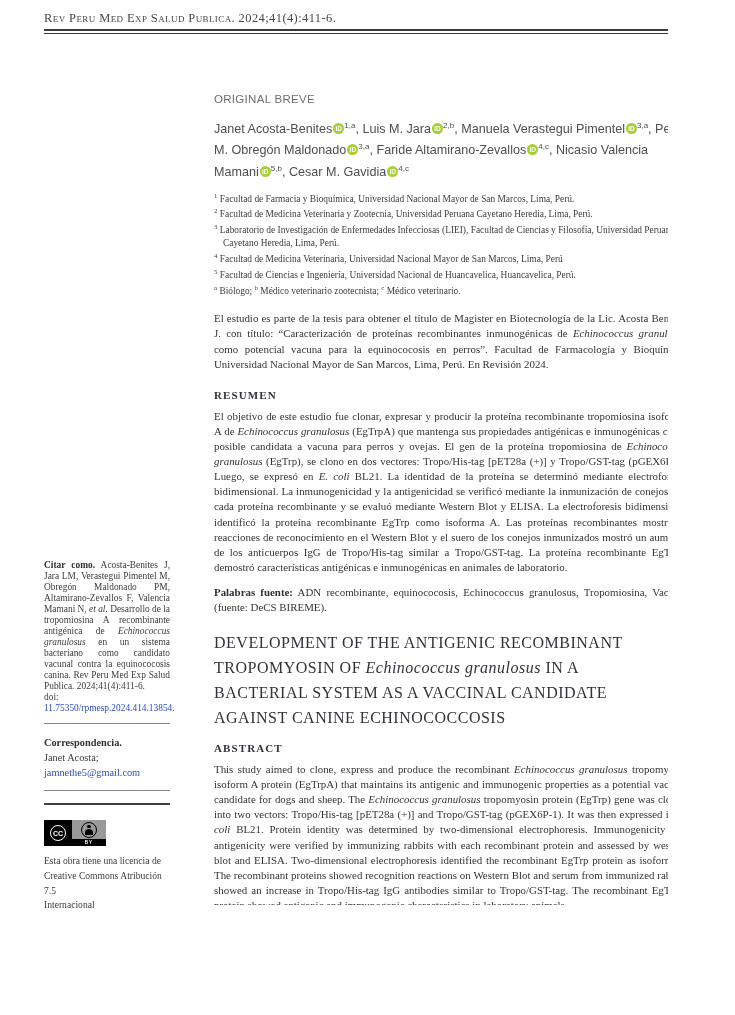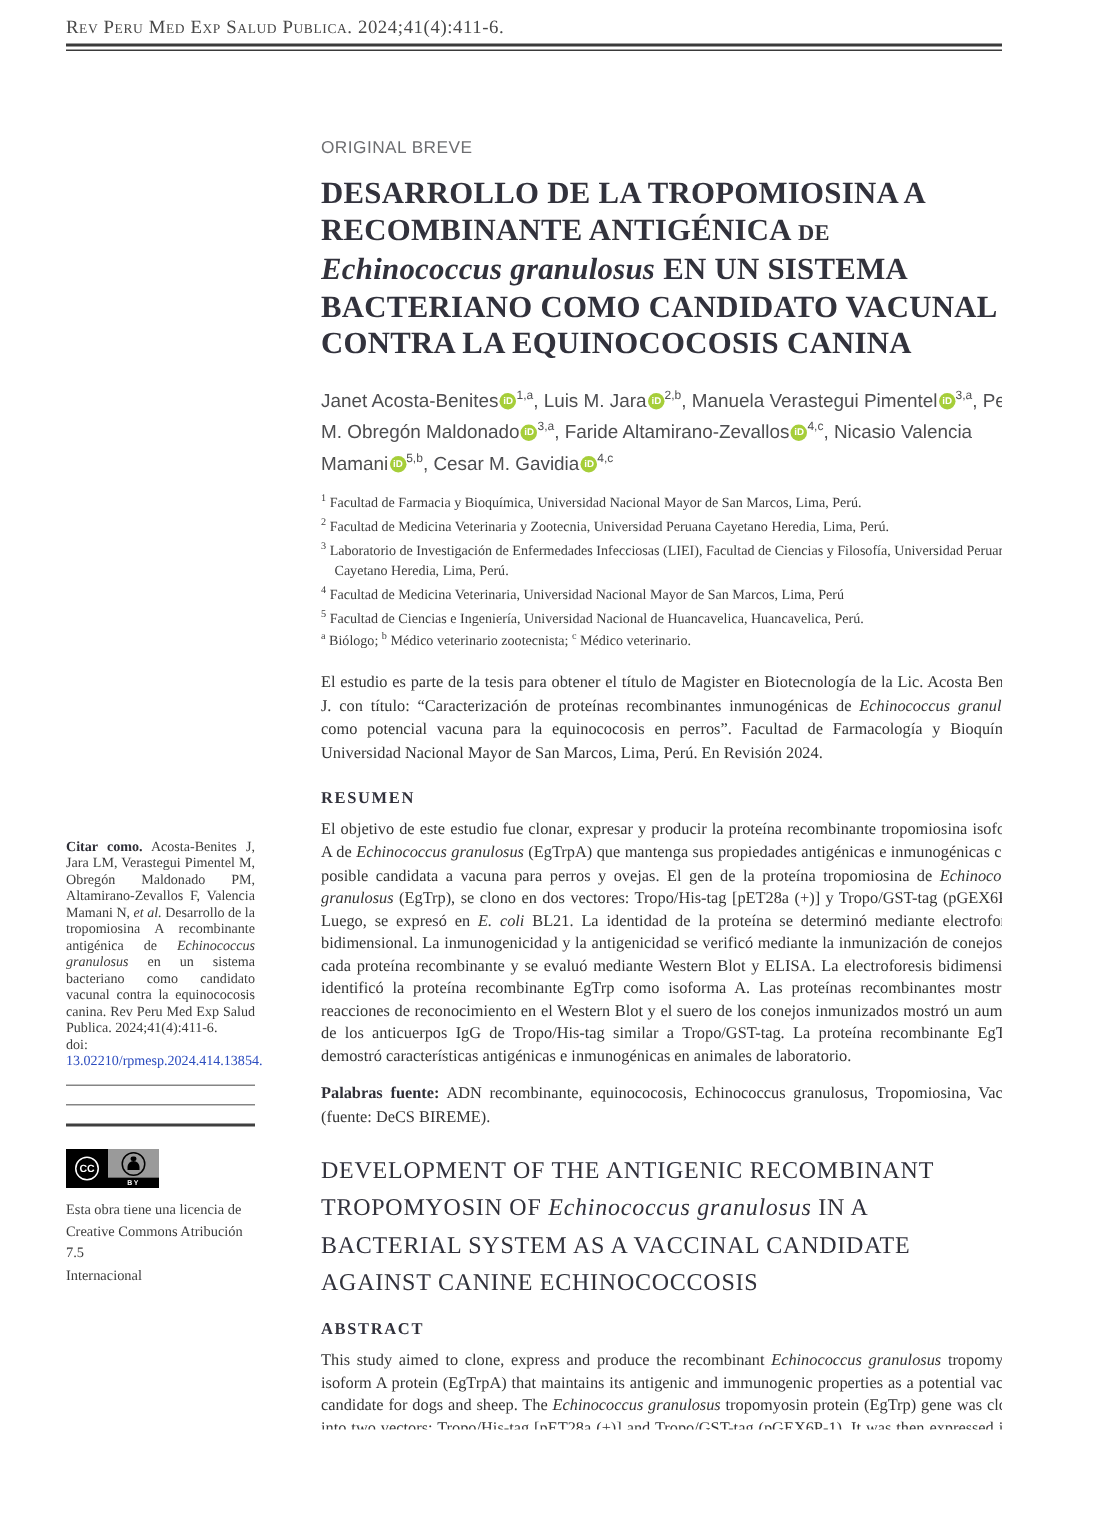--- a/index.html
+++ b/index.html
@@ -67,23 +67,27 @@
 <div class="page">
 
   <header class="jheader">
     <div class="jtitle">Rev Peru Med Exp Salud Publica. 2024;41(4):411-6.</div>
     <div class="jrule"></div>
   </header>
 
   <aside class="sidebar">
     <p class="cite">
       <b>Citar como.</b><span> Acosta-Benites J, Jara LM, Verastegui Pimentel M, Obregón Maldonado PM, Altamirano-Zevallos F, Valencia Mamani N, <i>et al.</i> Desarrollo de la tropomiosina A recombinante antigénica de <i>Echinococcus granulosus</i> en un sistema bacteriano como candidato vacunal contra la equinococosis canina. Rev Peru Med Exp Salud Publica. 2024;41(4):411-6.</span><br>
-      <span>doi: </span><a class="link" href="#">13.02210/rpmesp.2024.414.13854.</a>
+      <span>doi: </span><a class="link" href="#">11.75350/rpmesp.2024.414.13854.</a>
     </p>
     <hr class="thin">
+    <p class="corr">
+      <b>Correspondencia.</b><br>
+      <span>Janet Acosta; </span><a class="link" href="#">jamnethe5@gmail.com</a>
+    </p>
     <hr class="thin">
     <hr class="thick">
     <div class="cc-badge">
       <div class="cc-left">
         <div class="cc-ring">CC</div>
       </div>
       <div class="cc-right">
         <div class="cc-gray">
           <div class="by-ring">
               <div class="by-head"></div>
@@ -94,25 +98,20 @@
       </div>
     </div>
     <p class="license">Esta obra tiene una licencia de
 Creative Commons Atribución 7.5
 Internacional</p>
 
   </aside>
 
   <main class="main">
     <div class="kicker">ORIGINAL BREVE</div>
-    <h1 class="title-es">DESARROLLO DE LA TROPOMIOSINA A
-RECOMBINANTE ANTIGÉNICA <span class="sc-small">DE</span>
-<i>Echinococcus granulosus</i> EN UN SISTEMA
-BACTERIANO COMO CANDIDATO VACUNAL
-CONTRA LA EQUINOCOCOSIS CANINA</h1>
     <p class="authors" id="authors"><span>Janet Acosta-Benites<span class="orcid">iD</span><sup>1,a</sup>, </span><span>Luis M. Jara<span class="orcid">iD</span><sup>2,b</sup>, </span><span>Manuela Verastegui Pimentel<span class="orcid">iD</span><sup>3,a</sup>, </span><span>Pepe M. Obregón Maldonado<span class="orcid">iD</span><sup>3,a</sup>, </span><span>Faride Altamirano-Zevallos<span class="orcid">iD</span><sup>4,c</sup>, </span><span>Nicasio Valencia Mamani<span class="orcid">iD</span><sup>5,b</sup>, </span><span>Cesar M. Gavidia<span class="orcid">iD</span><sup>4,c</sup></span></p>
     <div class="affils" id="affils">
         <div class="affil"><sup>1</sup> Facultad de Farmacia y Bioquímica, Universidad Nacional Mayor de San Marcos, Lima, Perú.</div>
         <div class="affil"><sup>2</sup> Facultad de Medicina Veterinaria y Zootecnia, Universidad Peruana Cayetano Heredia, Lima, Perú.</div>
         <div class="affil"><sup>3</sup> Laboratorio de Investigación de Enfermedades Infecciosas (LIEI), Facultad de Ciencias y Filosofía, Universidad Peruana Cayetano Heredia, Lima, Perú.</div>
         <div class="affil"><sup>4</sup> Facultad de Medicina Veterinaria, Universidad Nacional Mayor de San Marcos, Lima, Perú</div>
         <div class="affil"><sup>5</sup> Facultad de Ciencias e Ingeniería, Universidad Nacional de Huancavelica, Huancavelica, Perú.</div>
         <div class="affil"><sup>a</sup> Biólogo; <sup>b</sup> Médico veterinario zootecnista; <sup>c</sup> Médico veterinario.</div>
       </div>
     <p class="note">El estudio es parte de la tesis para obtener el título de Magister en Biotecnología de la Lic. Acosta Benites. J. con título: “Caracterización de proteínas recombinantes inmunogénicas de <i>Echinococcus granulosus</i> como potencial vacuna para la equinococosis en perros”. Facultad de Farmacología y Bioquímica, Universidad Nacional Mayor de San Marcos, Lima, Perú. En Revisión 2024.</p>

